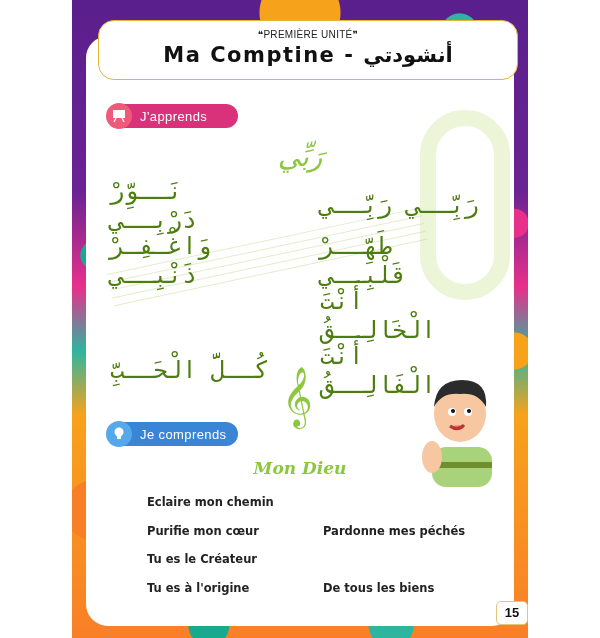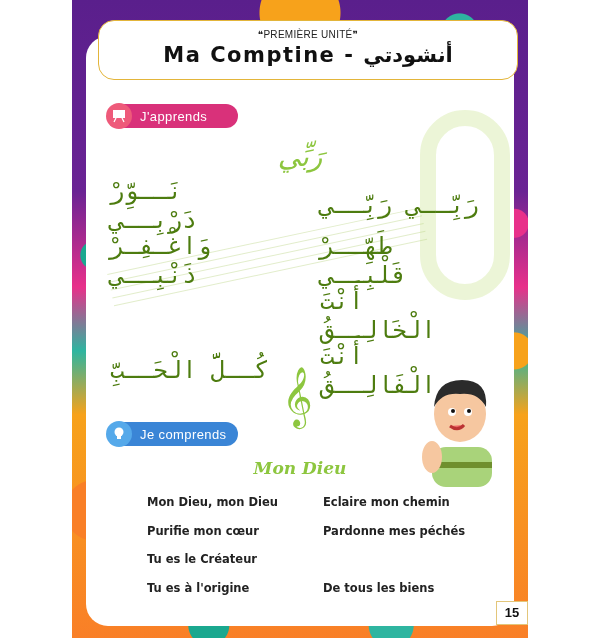--- a/index.html
+++ b/index.html
@@ -33,21 +33,21 @@
   .poem{position:absolute;left:110px;top:178px;width:380px;direction:rtl;}
   .poem .row{display:flex;justify-content:space-between;height:55px;align-items:center;}
   .poem .row span{font-family:Liberation Mono, monospace;font-size:24px;color:#4d7c0f;width:170px;text-align:left;}
   .clef{position:absolute;left:282px;top:370px;font-size:52px;color:#8dc63f;line-height:1;}
   .mondieu{position:absolute;left:240px;top:458px;width:120px;text-align:center;color:#8dc63f;font-family:"DejaVu Serif",serif;font-style:italic;font-weight:bold;font-size:17px;}
   .boy{position:absolute;left:412px;top:362px;width:90px;height:125px;}
   .trans{position:absolute;left:147px;top:488px;width:330px;}
   .trans .row{display:flex;height:28.5px;align-items:center;}
   .trans .row span{font-family:"DejaVu Sans",sans-serif;font-weight:bold;font-size:11.5px;color:#222;}
   .trans .row span:first-child{width:176px;}
-  .pagenum{position:absolute;left:496px;top:601px;width:32px;height:24px;background:#fff;border:1.5px solid #e3c67a;border-radius:0;box-sizing:border-box;text-align:center;line-height:21px;font-family:"Liberation Sans",sans-serif;font-weight:bold;font-size:13px;color:#111;}
+  .pagenum{position:absolute;left:496px;top:601px;width:32px;height:24px;background:#fff;border:1.5px solid #e3c67a;border-radius:5px;box-sizing:border-box;text-align:center;line-height:21px;font-family:"Liberation Sans",sans-serif;font-weight:bold;font-size:13px;color:#111;}
 </style>
 </head>
 <body>
 
 <div class="frame"></div>
 <div class="panel"></div>
 
 <div class="titlebox">
   <div class="unit">❝PREMIÈRE UNITÉ❞</div>
   <div class="maintitle">Ma Comptine - أنشودتي</div>
@@ -115,21 +115,20 @@
         <rect x="4" y="9" width="4" height="3" fill="#fff"></rect>
       </svg>
   </span>
   <span>Je comprends</span>
 </div>
 
 <div class="mondieu">Mon Dieu</div>
 
 <div class="trans">
   <div class="row">
-      <span>Mon Dieu, mon Dieu</span>
       <span>Eclaire mon chemin</span>
     </div>
   <div class="row">
       <span>Purifie mon cœur</span>
       <span>Pardonne mes péchés</span>
     </div>
   <div class="row">
       <span>Tu es le Créateur</span>
     </div>
   <div class="row">

